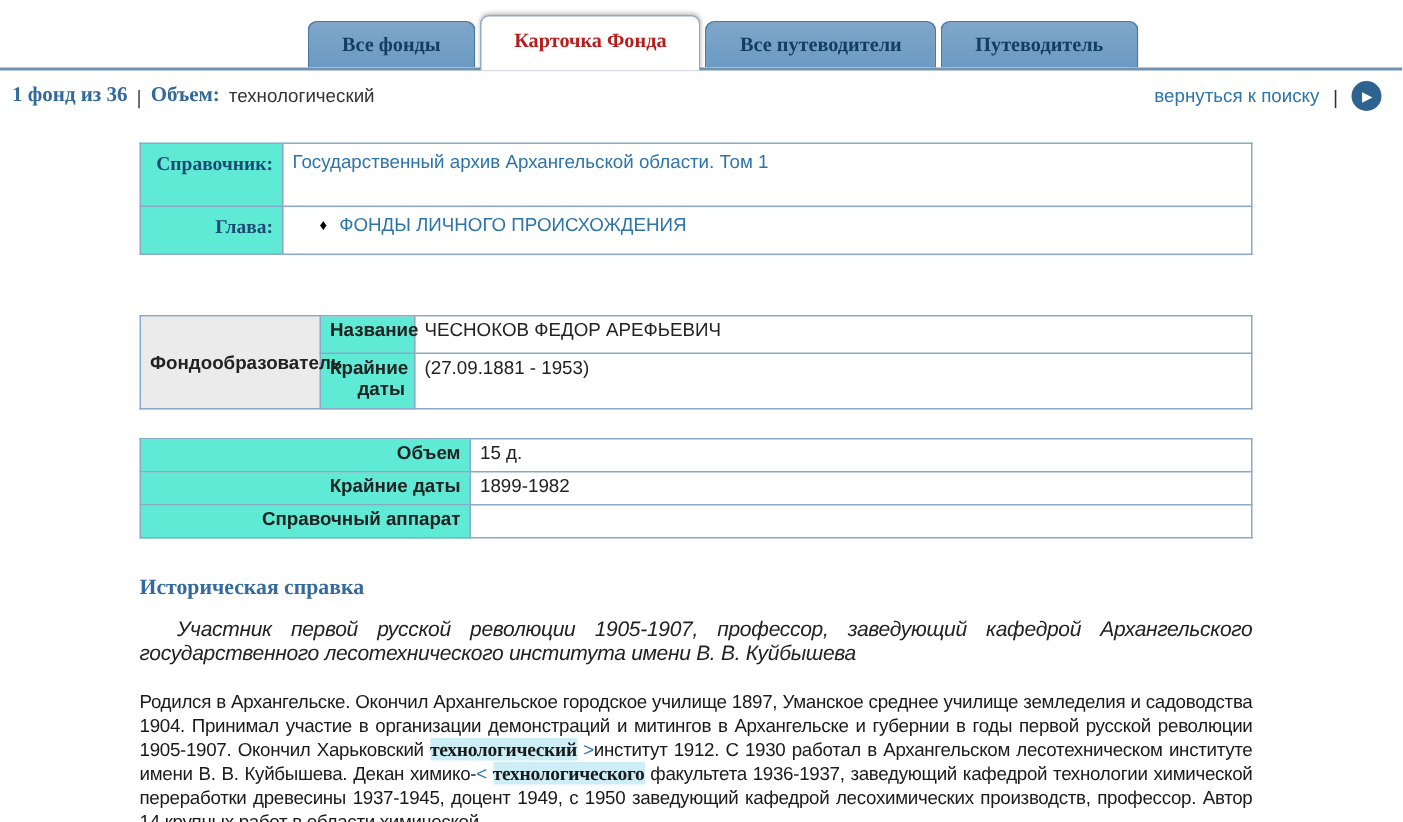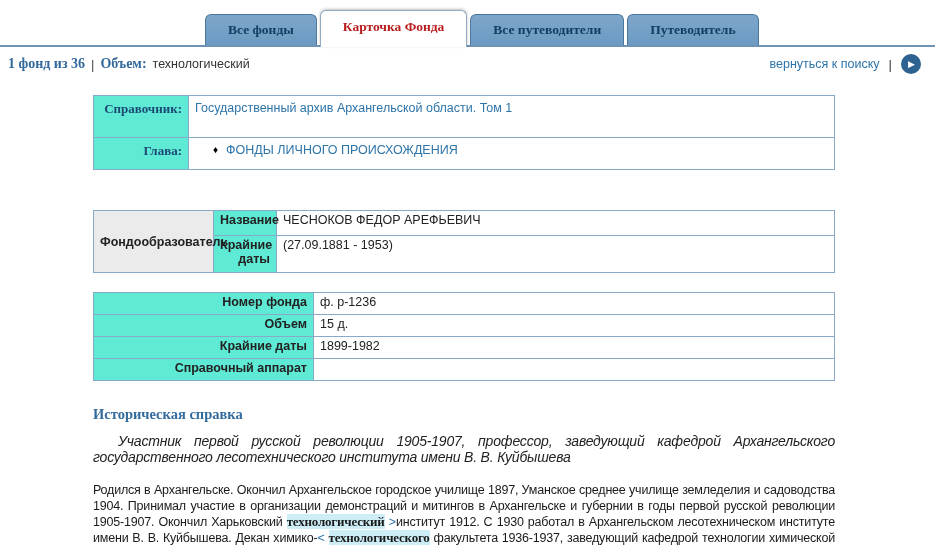--- a/index.html
+++ b/index.html
@@ -169,24 +169,20 @@
       </tr>
     </tbody>
       </table>
 
     <table class="tbl tbl-fund" style="margin-top:19px">
       <colgroup>
           <col style="width:220px">
           <col>
         </colgroup>
       <tbody>
-          <tr>
-        <td class="lbl">Номер фонда</td>
-        <td class="val">ф. р-1236</td>
-      </tr>
       <tr>
         <td class="lbl">Объем</td>
         <td class="val">15 д.</td>
       </tr>
       <tr>
         <td class="lbl">Крайние даты</td>
         <td class="val">1899-1982</td>
       </tr>
       <tr>
         <td class="lbl">Справочный аппарат</td>

